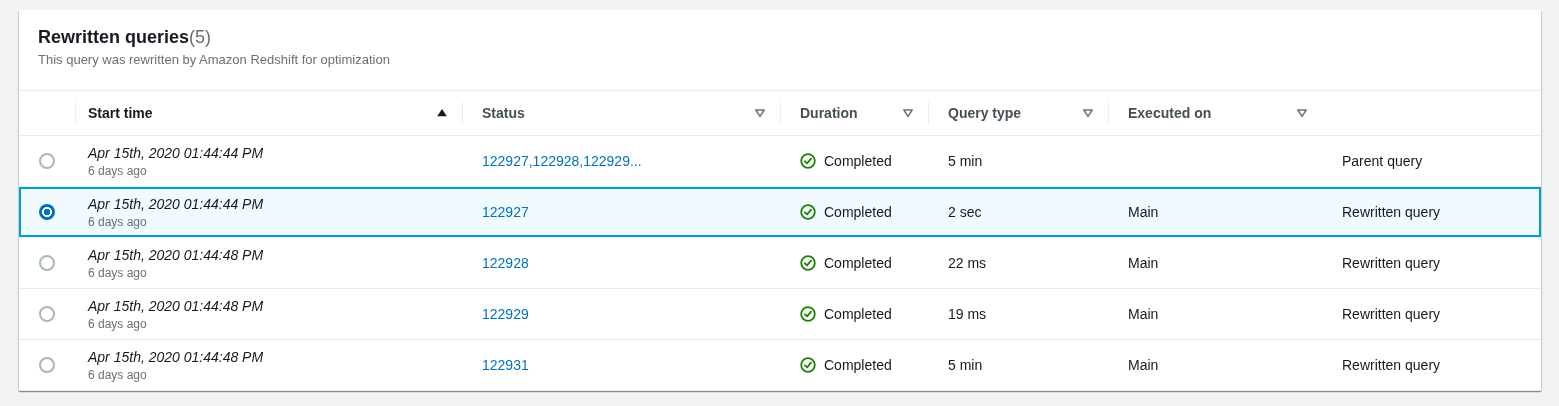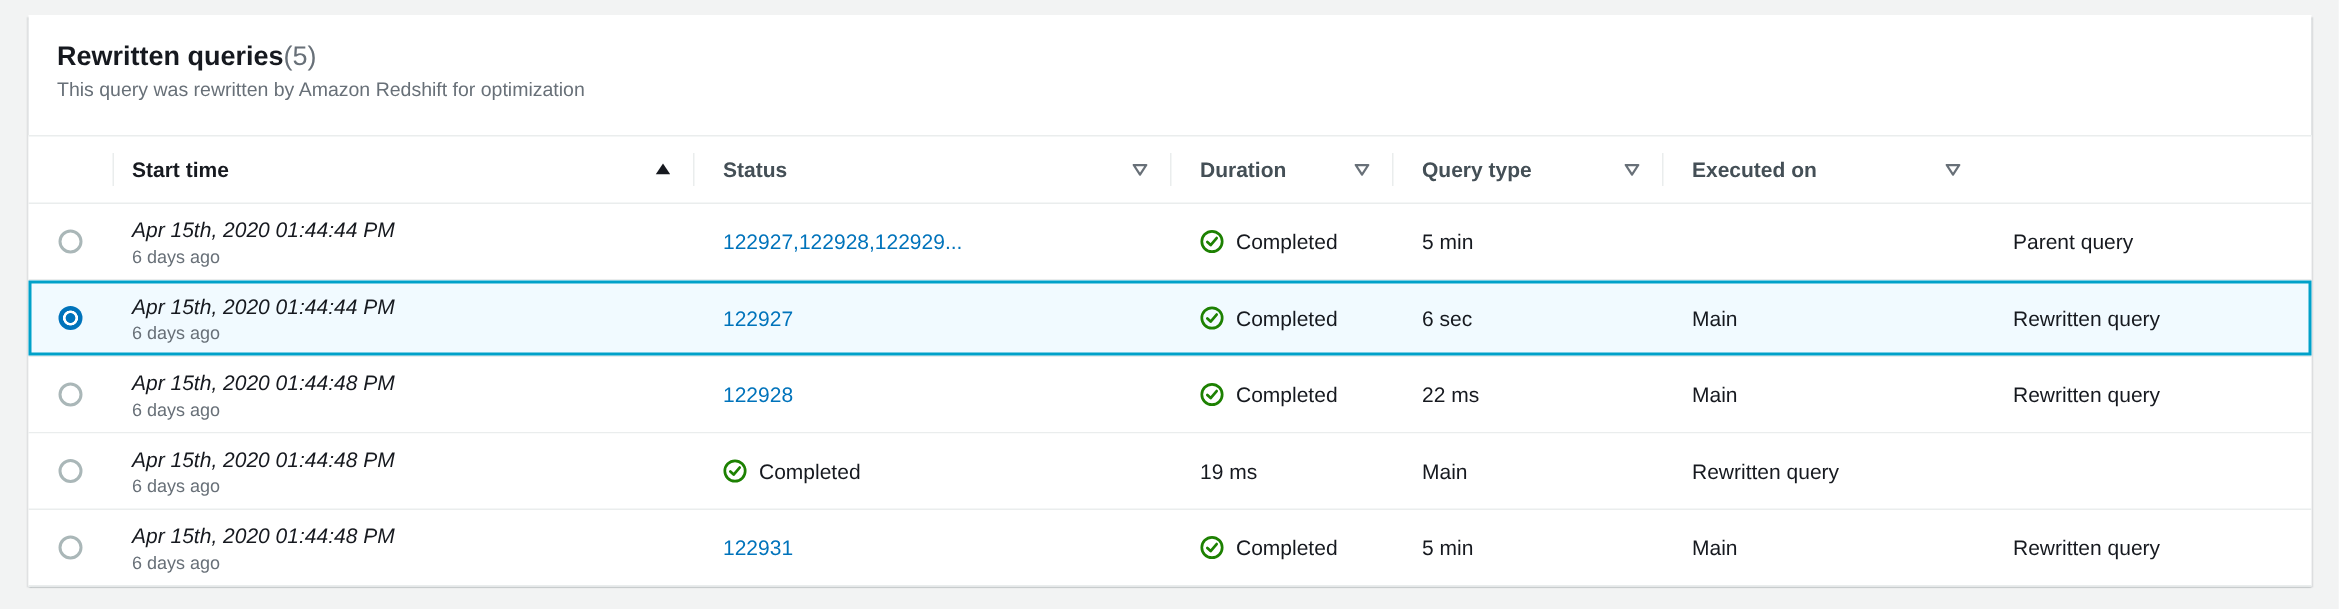--- a/index.html
+++ b/index.html
@@ -210,21 +210,21 @@
     </div>
     <div class="cell cell-status">
       <span class="status-icon">
         <svg width="16" height="16" viewBox="0 0 16 16">
               <circle cx="8" cy="8" r="6.8" fill="none" stroke="#1d8102" stroke-width="1.8"></circle>
               <path d="M4.9 8.3 L7.1 10.4 L11.1 5.7" fill="none" stroke="#1d8102" stroke-width="1.8" stroke-linecap="round" stroke-linejoin="round"></path>
             </svg>
       </span>
       <span>Completed</span>
     </div>
-    <div class="cell">6 sec</div>
+    <div class="cell">2 sec</div>
     <div class="cell">Main</div>
     <div class="cell">Rewritten query</div>
   </div>
 
   <div class="row">
     <div class="cell cell-radio">
       <span class="radio"></span>
     </div>
     <div class="cell cell-start">
       <div class="primary">Apr 15th, 2020 01:44:48 PM</div>
@@ -248,20 +248,23 @@
   </div>
 
   <div class="row">
     <div class="cell cell-radio">
       <span class="radio"></span>
     </div>
     <div class="cell cell-start">
       <div class="primary">Apr 15th, 2020 01:44:48 PM</div>
       <div class="secondary">6 days ago</div>
     </div>
+    <div class="cell">
+      <a href="#" class="link">122929</a>
+    </div>
     <div class="cell cell-status">
       <span class="status-icon">
         <svg width="16" height="16" viewBox="0 0 16 16">
               <circle cx="8" cy="8" r="6.8" fill="none" stroke="#1d8102" stroke-width="1.8"></circle>
               <path d="M4.9 8.3 L7.1 10.4 L11.1 5.7" fill="none" stroke="#1d8102" stroke-width="1.8" stroke-linecap="round" stroke-linejoin="round"></path>
             </svg>
       </span>
       <span>Completed</span>
     </div>
     <div class="cell">19 ms</div>

